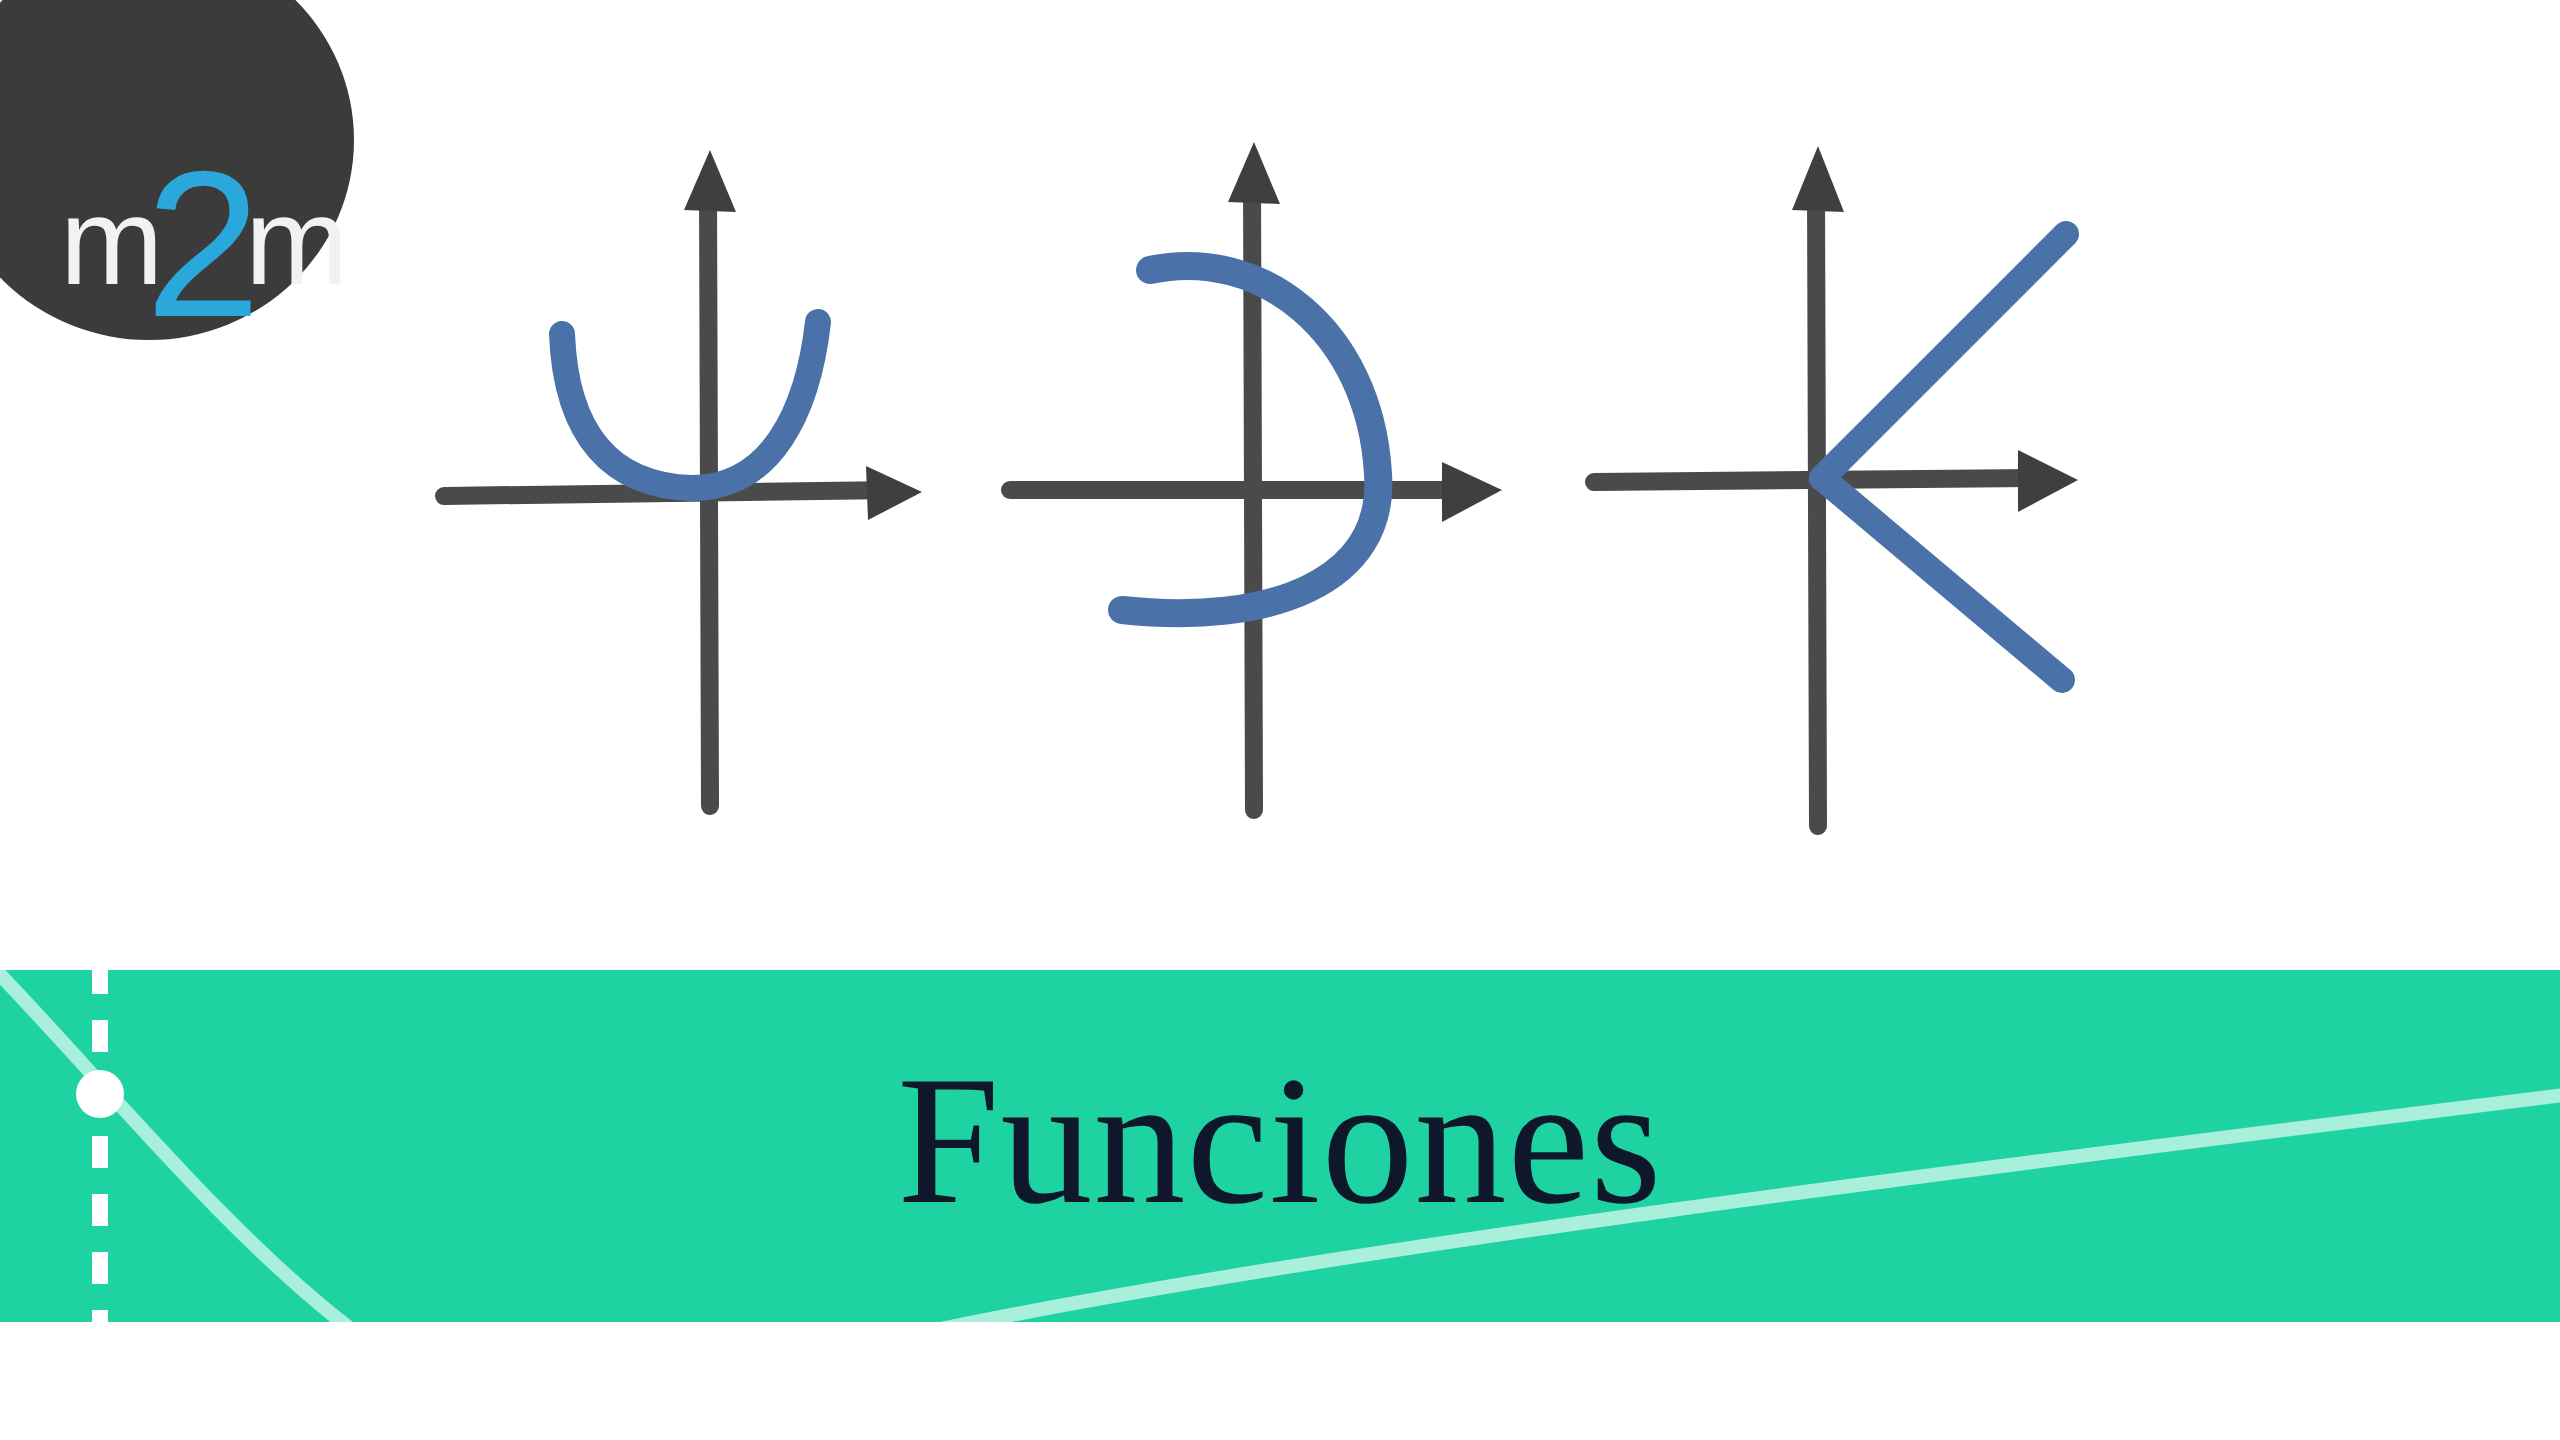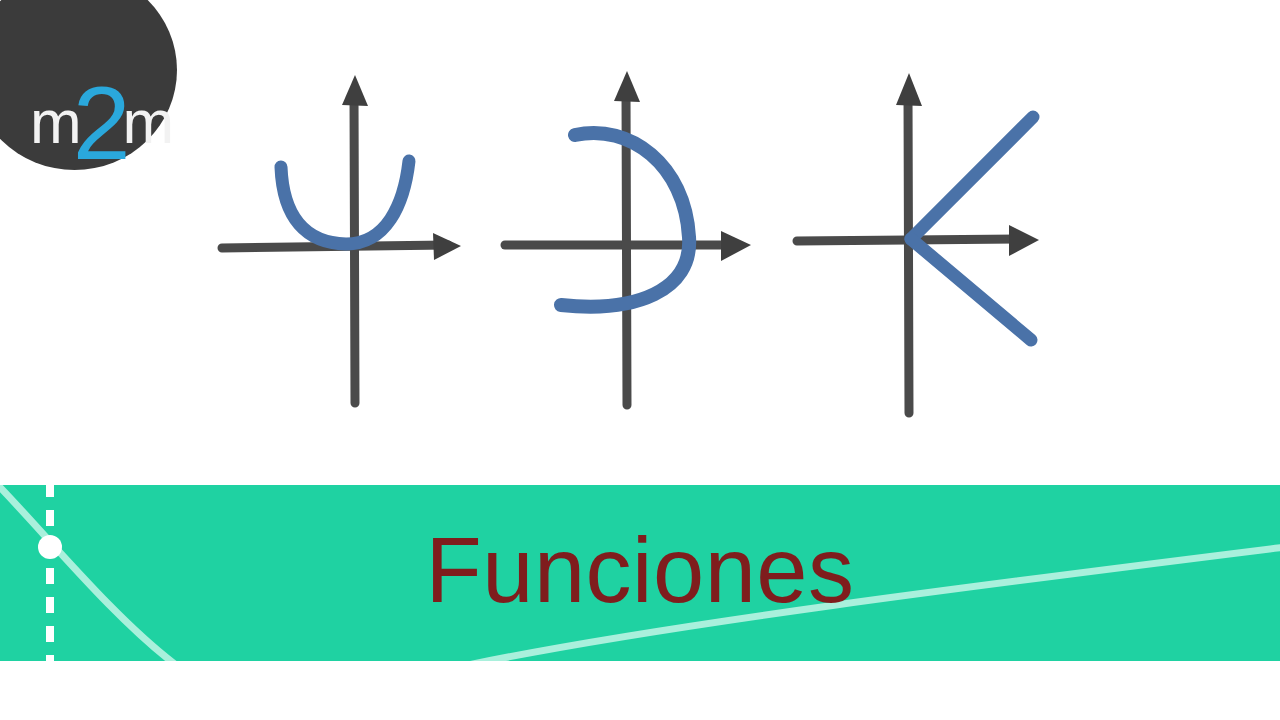--- a/index.html
+++ b/index.html
@@ -88,22 +88,22 @@
   }
   #banner-title {
     position: absolute;
     left: 0;
     top: 0;
     width: 1280px;
     height: 176px;
     display: flex;
     align-items: center;
     justify-content: center;
-    color: #7f1d1d;
-    font-family: Liberation Sans, sans-serif;
+    color: #0f172a;
+    font-family: Liberation Serif, serif;
     font-weight: 300;
     font-size: 92px;
     letter-spacing: 0.5px;
     line-height: 1;
     padding-bottom: 6px;
     box-sizing: border-box;
     user-select: none;
   }
   #footer-area {
     position: absolute;

